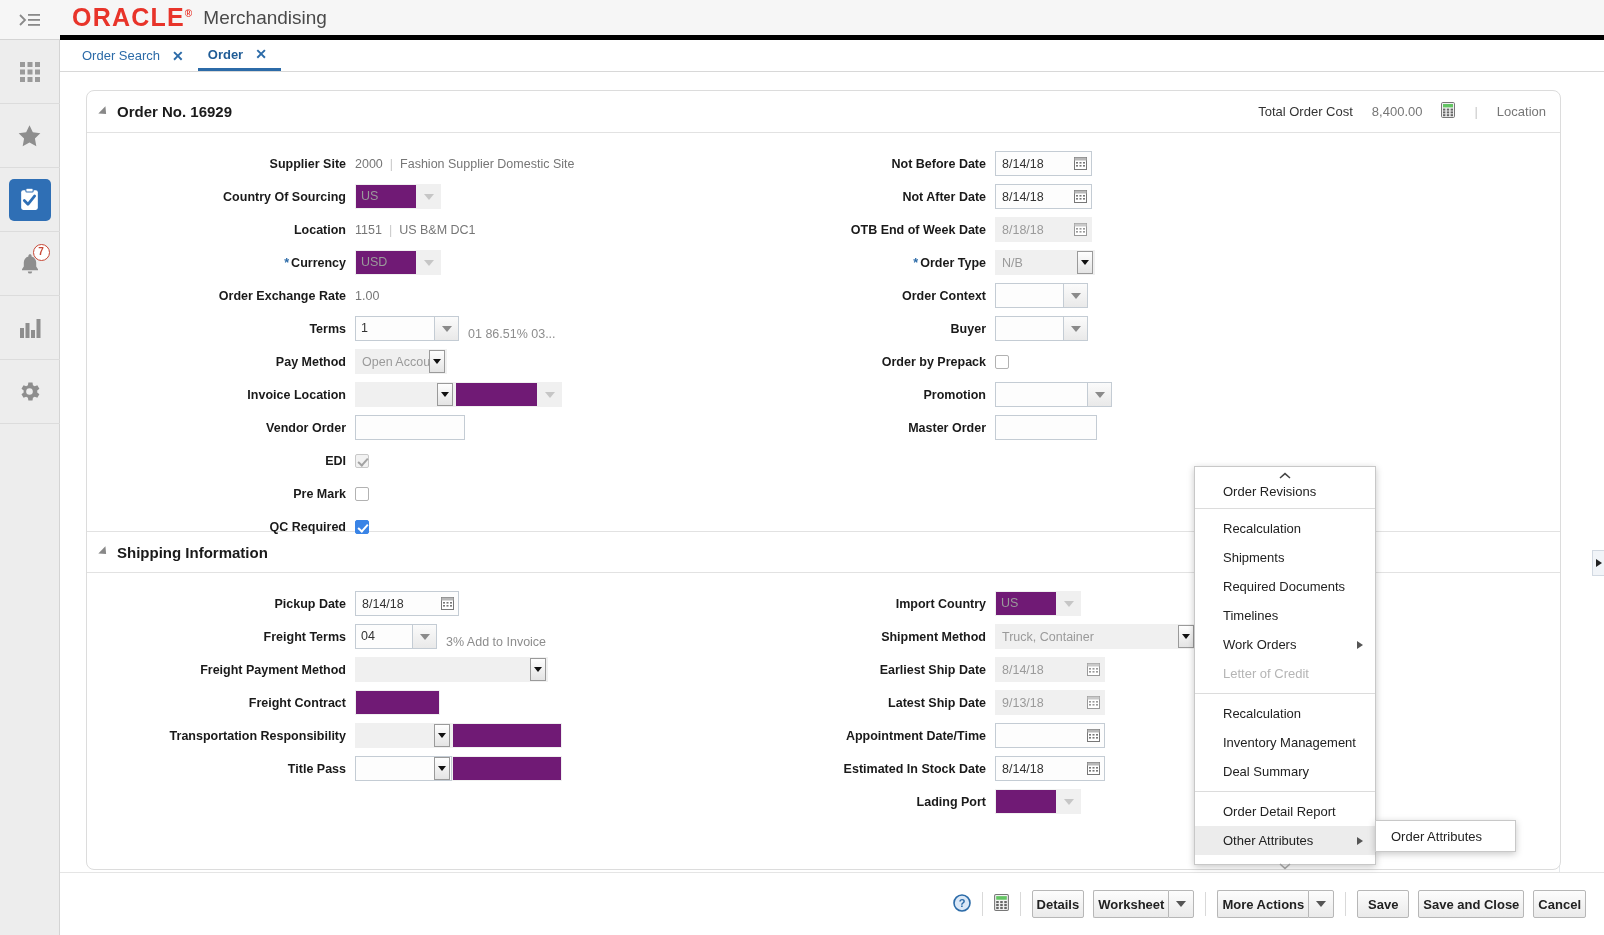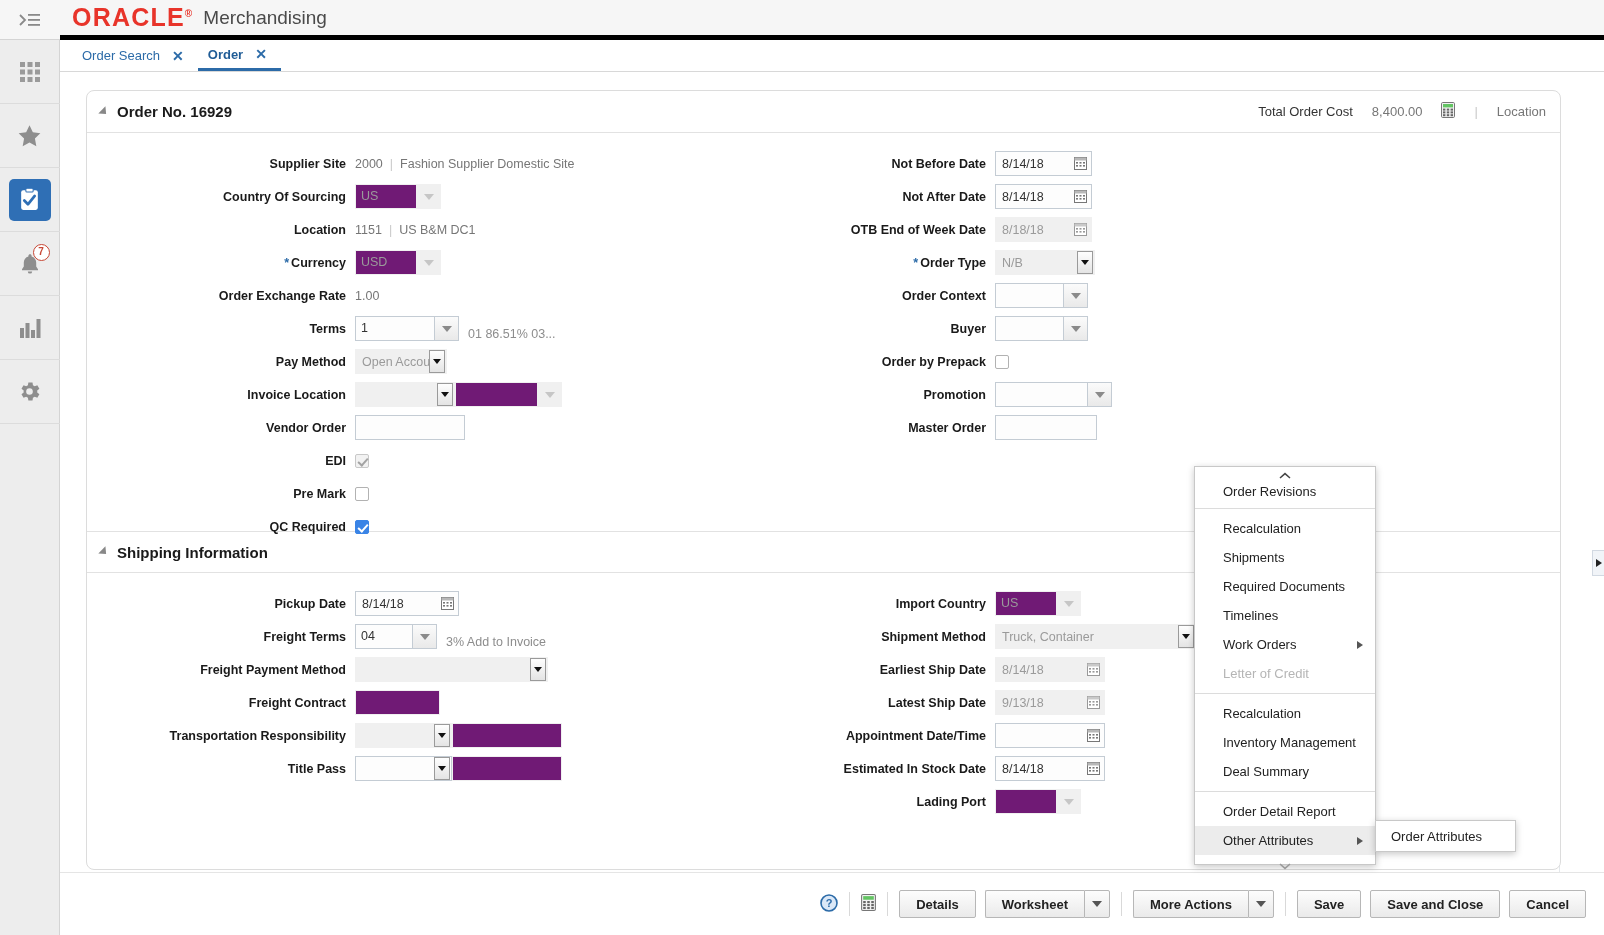--- a/index.html
+++ b/index.html
@@ -147,21 +147,21 @@
     content: ""; position: absolute; left: 4px; top: 1px; width: 4px; height: 8px;
     border: solid #a3a3a3; border-width: 0 2px 2px 0; transform: rotate(42deg);
   }
   
   #footer {
     position: absolute; left: 60px; bottom: 0; width: 1544px; height: 63px;
     background: #fff; border-top: 1px solid #e5e5e5;
     display: flex; align-items: center; justify-content: flex-end; padding-right: 18px; gap: 0;
   }
   .btn {
-    height: 28px; min-width: 52px; padding: 0 16px;
+    height: 28px; min-width: 52px; padding: 0 4px;
     border: 1px solid #b7b7b7; border-radius: 2px;
     background: linear-gradient(#fdfdfd,#eaeaea);
     font-size: 13px; font-weight: bold; color: #222;
     display: flex; align-items: center; justify-content: center; cursor: pointer;
   }
   .btn.split-main { border-right: none; border-top-right-radius: 0; border-bottom-right-radius: 0; }
   .btn.split-arrow { min-width: 26px; padding: 0; border-top-left-radius: 0; border-bottom-left-radius: 0; }
   .btn.split-arrow .tri { width:0;height:0;border-left:5px solid transparent;border-right:5px solid transparent;border-top:6px solid #555; }
   .vsep { width: 1px; height: 24px; background: #d9d9d9; margin: 0 11px; }
   .gap { width: 9px; }

